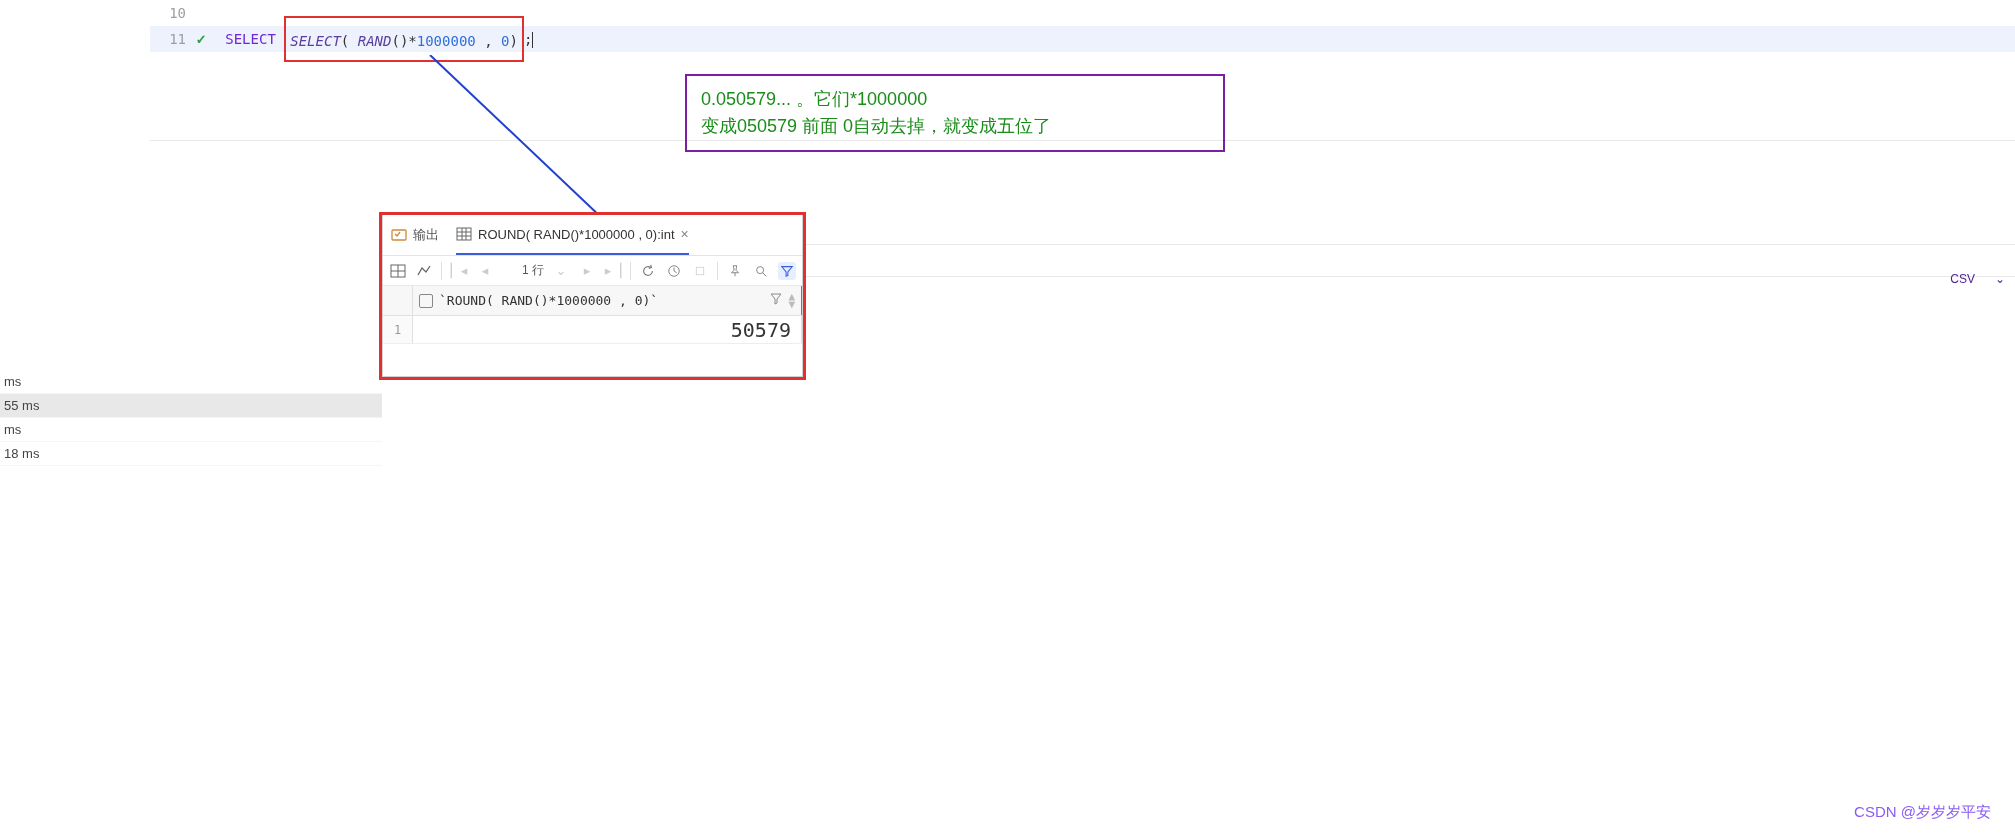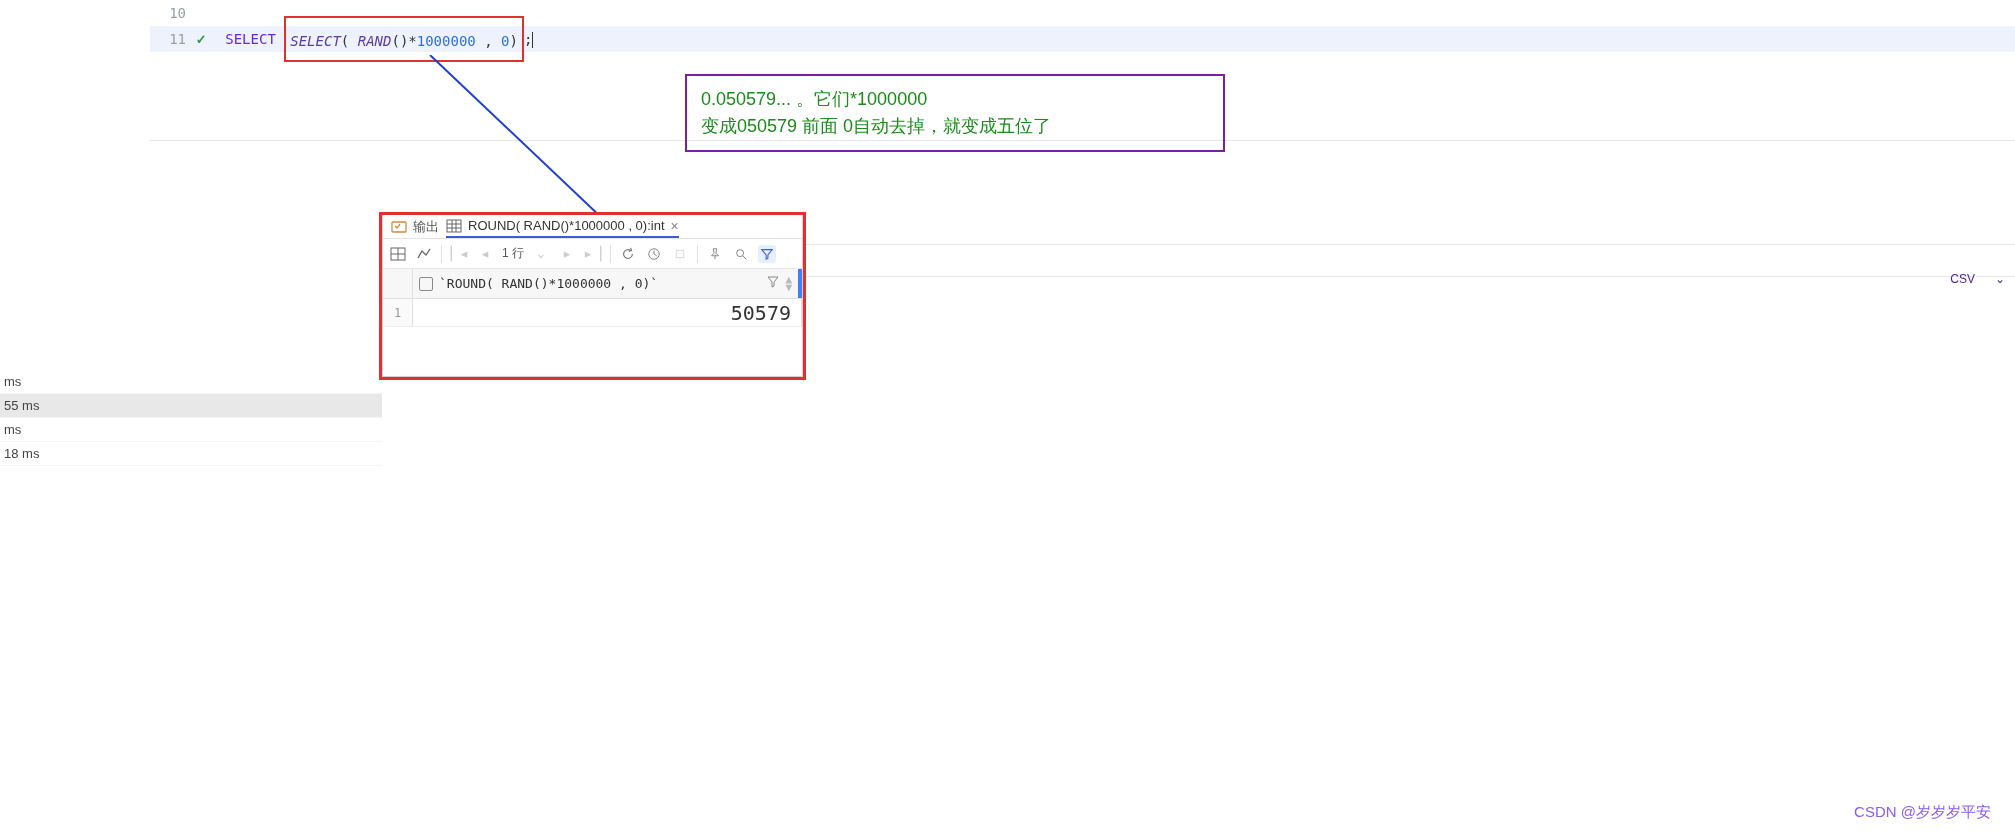--- a/index.html
+++ b/index.html
@@ -102,23 +102,24 @@
   }
   .results-inner {
     width: 100%; height: 100%;
     border: 1px solid #d0d0d0;
     border-top: none;
     background: #fff;
     display: flex; flex-direction: column;
   }
   .tab-bar {
     display: flex; align-items: center;
-    height: 24px;
+    height: 41px;
     border-bottom: 1px solid #e3e3e3;
     padding: 0 8px;
+    gap: 10px;
   }
   .tab {
     display: flex; align-items: center; gap: 6px;
     color: #555; font-size: 13px;
     height: 100%;
   }
   .tab.active { border-bottom: 2px solid #3b5bdb; color: #333; margin-left: 7px; }
   .icon { width:16px; height:16px; display:inline-block; }
   .tab-close { color:#888; font-size:14px; }
 
@@ -126,34 +127,34 @@
     display: flex; align-items: center;
     height: 30px;
     border-bottom: 1px solid #e8e8e8;
     padding: 0 6px;
     gap: 8px;
     color: #666;
   }
   .tb-sep { width:1px; height:18px; background:#e0e0e0; }
   .tb-btn { width:18px; height:18px; display:flex; align-items:center; justify-content:center; color:#777; }
   .tb-btn.dis { color:#ccc; }
-  .tb-text { font-size:12px; color:#555; }
+  .tb-text { font-size:12px; color:#555;margin-left:20px; }
   .tb-btn.highlight { background:#e6efff; border-radius:3px; padding:2px; }
 
   .grid {
     flex:1; display:flex; flex-direction:column;
   }
   .grid-head {
     display:flex; height:30px; background:#f7f7f7; border-bottom:1px solid #e0e0e0;
   }
   .gh-num { width:30px; border-right:1px solid #e0e0e0; }
   .gh-col {
     flex:1; display:flex; align-items:center; padding:0 6px;
     font-family: Consolas, Menlo, monospace; font-size:13px; color:#333;
-    border-right:4px solid #3b82f6;
+    border-right:1px solid #3b82f6;
     gap:6px;
   }
   .gh-type-icon { width:14px; height:14px; border:1px solid #888; border-radius:2px; }
   .gh-funnel { color:#888; }
   .gh-sort { color:#bbb; font-size:11px; line-height:8px; }
   .grid-row { display:flex; height:28px; border-bottom:1px solid #eee; }
   .gr-num {
     width:30px; border-right:1px solid #e0e0e0;
     display:flex; align-items:center; justify-content:center;
     color:#999; font-family:Consolas,monospace; font-size:12px;

